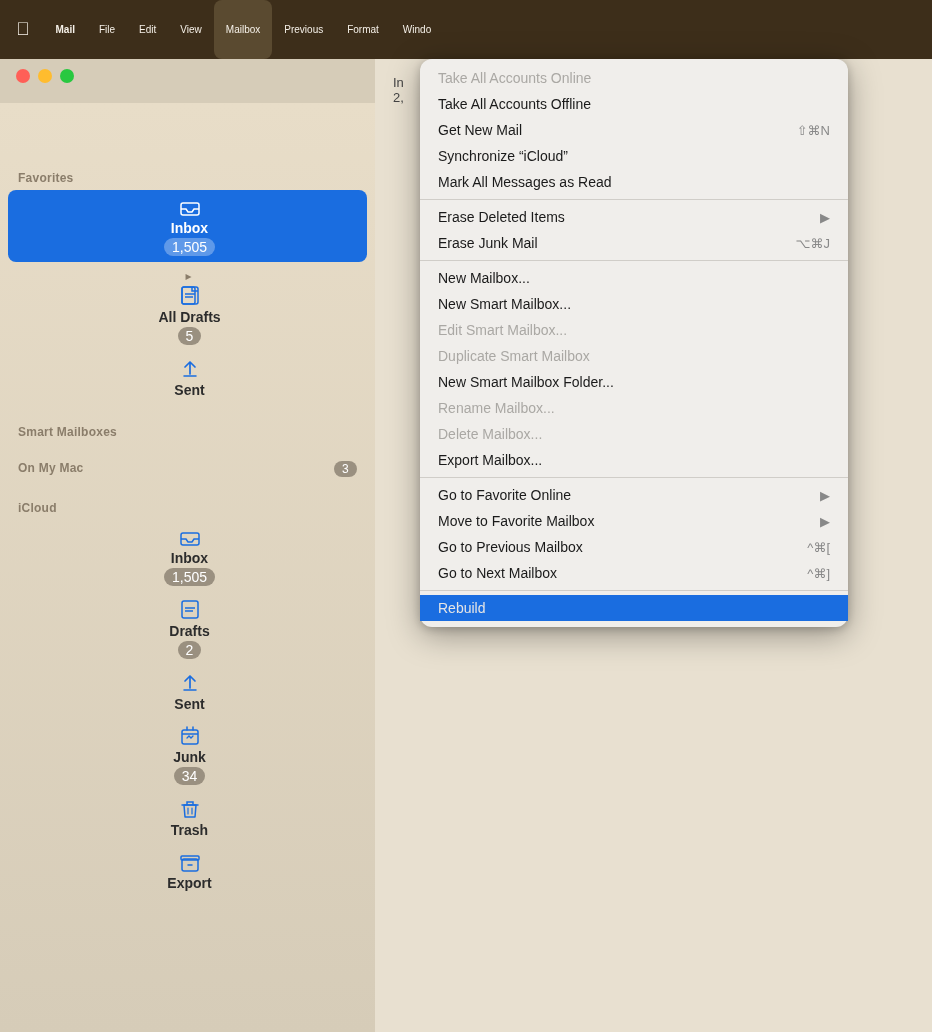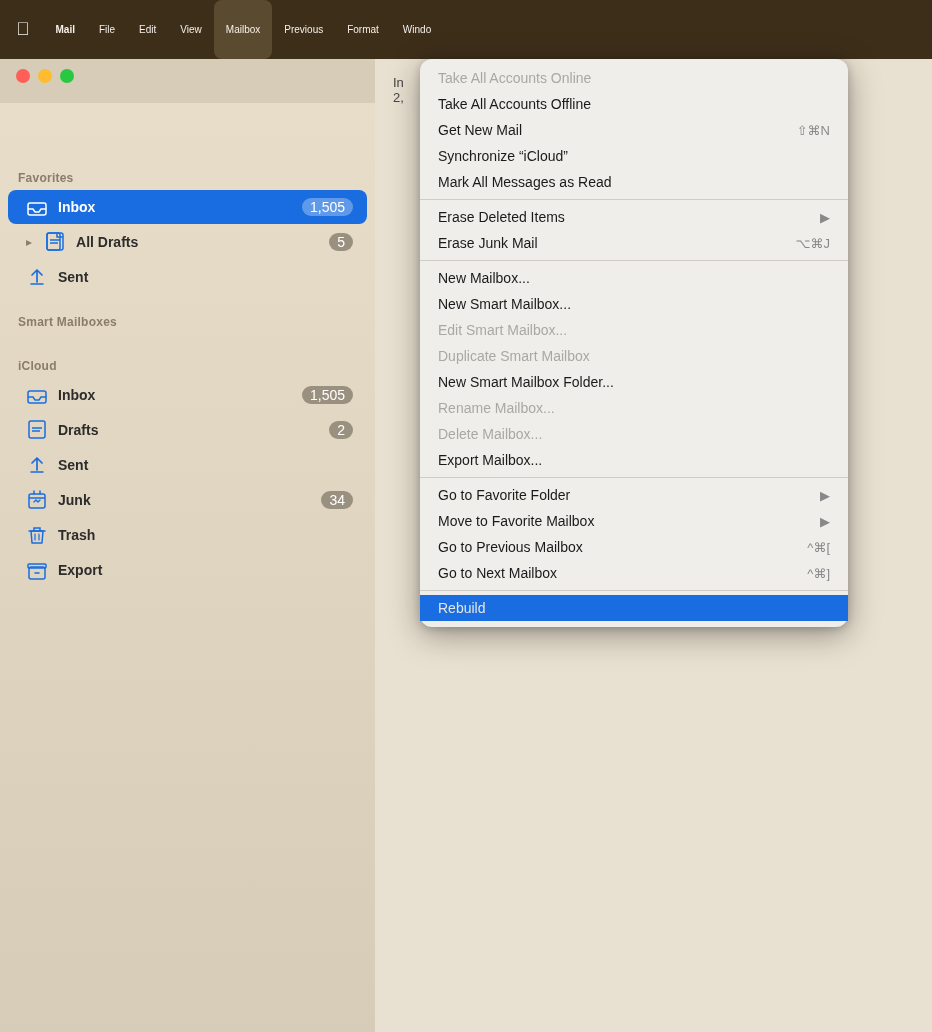--- a/index.html
+++ b/index.html
@@ -81,24 +81,25 @@
       font-size: 12px;
       font-weight: 600;
       padding: 12px 18px 4px 18px;
       letter-spacing: 0.02em;
     }
 
     .sidebar-item {
       display: flex;
       align-items: center;
       padding: 6px 14px 6px 18px;
-      gap: 10px;
+      gap: 2px;
       cursor: pointer;
       border-radius: 8px;
       margin: 1px 8px;
+      flex-direction: column;
     }
     .sidebar-item.selected {
       background: #1a6de0;
     }
     .sidebar-item .icon {
       width: 22px;
       height: 22px;
       display: flex;
       align-items: center;
       justify-content: center;
@@ -254,20 +255,24 @@
         <line x1="5" y1="18" x2="17" y2="18" stroke="#1a6de0" stroke-width="1.5" stroke-linecap="round"></line>
       </svg>
     </div>
     <span class="label">Sent</span>
   </div>
 
   <div style="height:8px;"></div>
   <div class="sidebar-section-label">Smart Mailboxes</div>
 
   <div style="height:6px;"></div>
+  <div class="sidebar-section-label" style="display:flex;justify-content:space-between;padding-right:18px;">
+    <span>On My Mac</span>
+    <span style="background:#9a9080;color:#fff;border-radius:10px;padding:1px 8px;font-size:12px;font-weight:500;">3</span>
+  </div>
 
   <div style="height:8px;"></div>
   <div class="sidebar-section-label">iCloud</div>
 
   <div class="sidebar-item">
     <div class="icon">
       <svg viewBox="0 0 22 22" fill="none" xmlns="http://www.w3.org/2000/svg">
         <rect x="2" y="7" width="18" height="12" rx="2" stroke="#1a6de0" stroke-width="1.5" fill="none"></rect>
         <path d="M2 13h5l2 3h4l2-3h5" stroke="#1a6de0" stroke-width="1.5" fill="none"></path>
       </svg>
@@ -406,21 +411,21 @@
     <span>Delete Mailbox...</span>
   </div>
 
   <div class="menu-item">
     <span>Export Mailbox...</span>
   </div>
 
   <div class="menu-separator"></div>
 
   <div class="menu-item">
-    <span>Go to Favorite Folder</span>
+    <span>Go to Favorite Online</span>
     <span class="submenu-arrow">▶</span>
   </div>
 
   <div class="menu-item">
     <span>Move to Favorite Mailbox</span>
     <span class="submenu-arrow">▶</span>
   </div>
 
   <div class="menu-item">
     <span>Go to Previous Mailbox</span>

